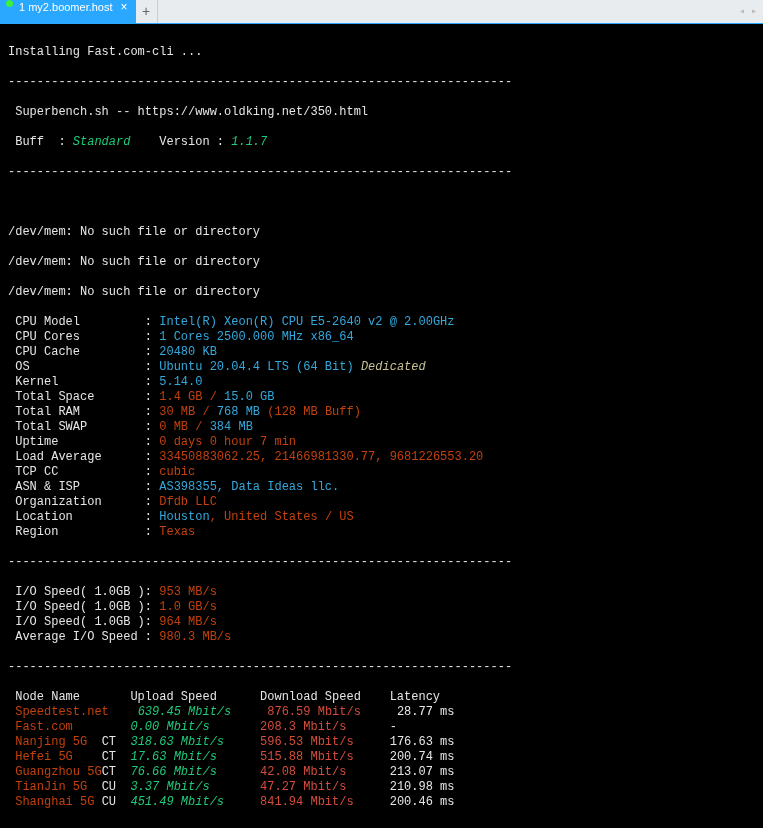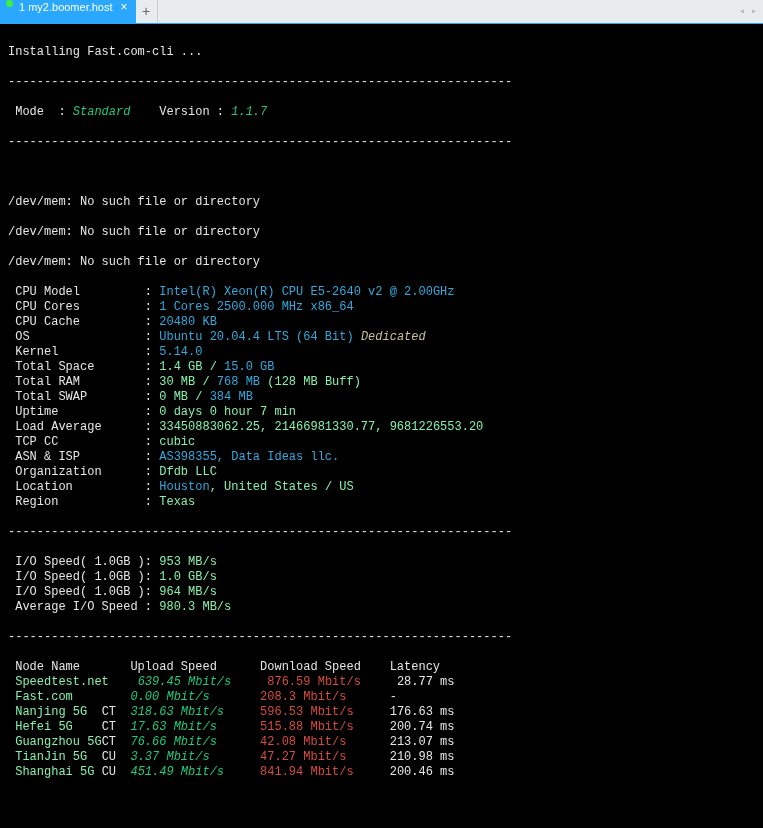--- a/index.html
+++ b/index.html
@@ -51,21 +51,21 @@
     gap: 2px;
   }
   .terminal {
     background: #000;
     padding: 6px 8px;
     color: #ccc;
     white-space: pre;
   }
   .white { color: #e6e6e6; font-family: Liberation Mono, monospace; }
   .green { color: #20c97b; font-style: italic; }
-  .teal  { color: #86efac; }
+  .teal  { color: #c2410c; }
   .cyan  { color: #33a9dd; text-align: right; }
   .red   { color: #d54c3d; }
   .yellow{ color: #c7c194; font-style: italic; }
   .row { white-space: pre; }
 </style>
 </head>
 <body>
 
 <div class="tabbar">
   <div class="tab">
@@ -73,21 +73,22 @@
     <span>1 my2.boomer.host</span>
     <span class="close">×</span>
   </div>
   <div class="newtab">+</div>
   <div class="tab-arrows">◂ ▸</div>
 </div>
 
 <div class="terminal">
 <div class="row white">Installing Fast.com-cli ...</div>
 <div class="row white">----------------------------------------------------------------------</div>
-<div class="row"><span class="white"> Mode  : </span><span class="green">Standard</span><span class="white">    Version : </span><span class="green">1.1.7</span></div>
+<div class="row white"> Superbench.sh -- https://www.oldking.net/350.html</div>
+<div class="row"><span class="white"> Buff  : </span><span class="green">Standard</span><span class="white">    Version : </span><span class="green">1.1.7</span></div>
 <div class="row white">----------------------------------------------------------------------</div>
 <div class="row">&nbsp;</div>
 <div class="row white">/dev/mem: No such file or directory</div>
 <div class="row white">/dev/mem: No such file or directory</div>
 <div class="row white">/dev/mem: No such file or directory</div>
 <div id="sysinfo"><div class="row"><span class="white"> CPU Model         : </span><span class="cyan">Intel(R) Xeon(R) CPU E5-2640 v2 @ 2.00GHz</span></div><div class="row"><span class="white"> CPU Cores         : </span><span class="cyan">1 Cores 2500.000 MHz x86_64</span></div><div class="row"><span class="white"> CPU Cache         : </span><span class="cyan">20480 KB</span></div><div class="row"><span class="white"> OS                : </span><span class="cyan">Ubuntu 20.04.4 LTS (64 Bit) </span><span class="yellow">Dedicated</span></div><div class="row"><span class="white"> Kernel            : </span><span class="cyan">5.14.0</span></div><div class="row"><span class="white"> Total Space       : </span><span class="teal">1.4 GB / </span><span class="cyan">15.0 GB</span></div><div class="row"><span class="white"> Total RAM         : </span><span class="teal">30 MB / </span><span class="cyan">768 MB </span><span class="teal">(128 MB Buff)</span></div><div class="row"><span class="white"> Total SWAP        : </span><span class="teal">0 MB / </span><span class="cyan">384 MB</span></div><div class="row"><span class="white"> Uptime            : </span><span class="teal">0 days 0 hour 7 min</span></div><div class="row"><span class="white"> Load Average      : </span><span class="teal">33450883062.25, 21466981330.77, 9681226553.20</span></div><div class="row"><span class="white"> TCP CC            : </span><span class="teal">cubic</span></div><div class="row"><span class="white"> ASN &amp; ISP         : </span><span class="cyan">AS398355, Data Ideas llc.</span></div><div class="row"><span class="white"> Organization      : </span><span class="teal">Dfdb LLC</span></div><div class="row"><span class="white"> Location          : </span><span class="cyan">Houston</span><span class="teal">, United States / US</span></div><div class="row"><span class="white"> Region            : </span><span class="teal">Texas</span></div></div>
 <div class="row white">----------------------------------------------------------------------</div>
 <div id="ioinfo"><div class="row"><span class="white"> I/O Speed( 1.0GB ): </span><span class="teal">953 MB/s</span></div><div class="row"><span class="white"> I/O Speed( 1.0GB ): </span><span class="teal">1.0 GB/s</span></div><div class="row"><span class="white"> I/O Speed( 1.0GB ): </span><span class="teal">964 MB/s</span></div><div class="row"><span class="white"> Average I/O Speed : </span><span class="teal">980.3 MB/s</span></div></div>
 <div class="row white">----------------------------------------------------------------------</div>
 <div id="netinfo"><div class="row white"> Node Name       Upload Speed      Download Speed    Latency</div><div class="row"> <span class="teal">Speedtest.net</span><span class="white">    </span><span class="green">639.45 Mbit/s     </span><span class="red">876.59 Mbit/s     </span><span class="white">28.77 ms</span></div><div class="row"> <span class="teal">Fast.com    </span><span class="white">    </span><span class="green">0.00 Mbit/s       </span><span class="red">208.3 Mbit/s      </span><span class="white">-</span></div><div class="row"> <span class="teal">Nanjing 5G  </span><span class="white">CT  </span><span class="green">318.63 Mbit/s     </span><span class="red">596.53 Mbit/s     </span><span class="white">176.63 ms</span></div><div class="row"> <span class="teal">Hefei 5G    </span><span class="white">CT  </span><span class="green">17.63 Mbit/s      </span><span class="red">515.88 Mbit/s     </span><span class="white">200.74 ms</span></div><div class="row"> <span class="teal">Guangzhou 5G</span><span class="white">CT  </span><span class="green">76.66 Mbit/s      </span><span class="red">42.08 Mbit/s      </span><span class="white">213.07 ms</span></div><div class="row"> <span class="teal">TianJin 5G  </span><span class="white">CU  </span><span class="green">3.37 Mbit/s       </span><span class="red">47.27 Mbit/s      </span><span class="white">210.98 ms</span></div><div class="row"> <span class="teal">Shanghai 5G </span><span class="white">CU  </span><span class="green">451.49 Mbit/s     </span><span class="red">841.94 Mbit/s     </span><span class="white">200.46 ms</span></div></div>

